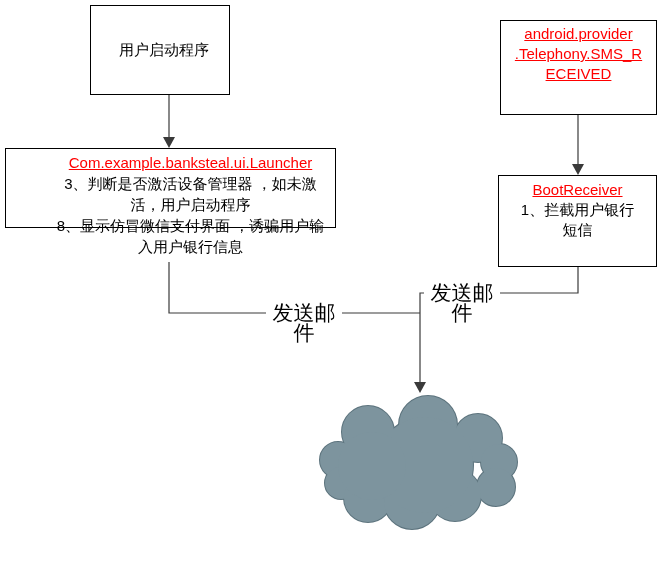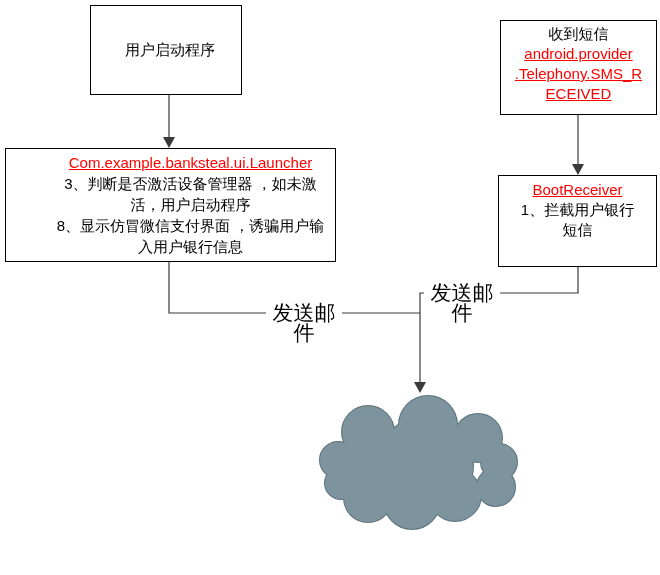--- a/index.html
+++ b/index.html
@@ -17,24 +17,24 @@
     font-family:"Liberation Sans","DejaVu Sans",sans-serif;
     overflow:hidden;
   }
   .canvas{position:relative;width:660px;height:575px;}
   .connector-layer{position:absolute;left:0;top:0;width:660px;height:575px;}
   .node{
     position:absolute;box-sizing:border-box;
     border:1px solid var(--box-border);background:var(--background);
     text-align:center;color:var(--text-black);font-size:15px;
   }
-  .node-start{left:90px;top:5px;width:152px;height:90px;
+  .node-start{left:90px;top:5px;width:140px;height:90px;
     display:flex;align-items:center;justify-content:center;padding-left:8px;}
   .node-sms{left:500px;top:20px;width:157px;height:95px;padding-top:3px;line-height:20px;}
-  .node-launcher{left:5px;top:148px;width:331px;height:114px;padding-top:3px;line-height:21px;padding-left:40px;}
+  .node-launcher{left:5px;top:148px;width:331px;height:80px;padding-top:3px;line-height:21px;padding-left:40px;}
   .node-receiver{left:498px;top:175px;width:159px;height:92px;padding-top:4px;line-height:20px;}
   .code-text{color:var(--code-red);text-decoration:underline;}
   .edge-label{
     position:absolute;background:var(--background);color:var(--text-black);
     font-size:21px;line-height:20px;text-align:center;padding:0 2px;
   }
   .edge-label-left{left:266px;top:303px;width:72px;}
   .edge-label-right{left:424px;top:283px;width:72px;}
   .conn{stroke:var(--connector);stroke-width:1.2;fill:none;}
   .arrowhead{fill:var(--connector);stroke:none;}
@@ -97,21 +97,20 @@
         <circle cx="372" cy="466" r="34"></circle>
       </g>
     </g>
   </svg>
 
   <div class="node node-start">
     <div>用户启动程序</div>
   </div>
 
   <div class="node node-sms">
-    <div>收到短信</div>
     <div class="code-text">android.provider</div>
     <div class="code-text">.Telephony.SMS_R</div>
     <div class="code-text">ECEIVED</div>
   </div>
 
   <div class="node node-launcher">
     <div class="code-text">Com.example.banksteal.ui.Launcher</div>
     <div>3、判断是否激活设备管理器 ，如未激</div>
     <div>活，用户启动程序</div>
     <div>8、显示仿冒微信支付界面 ，诱骗用户输</div>

